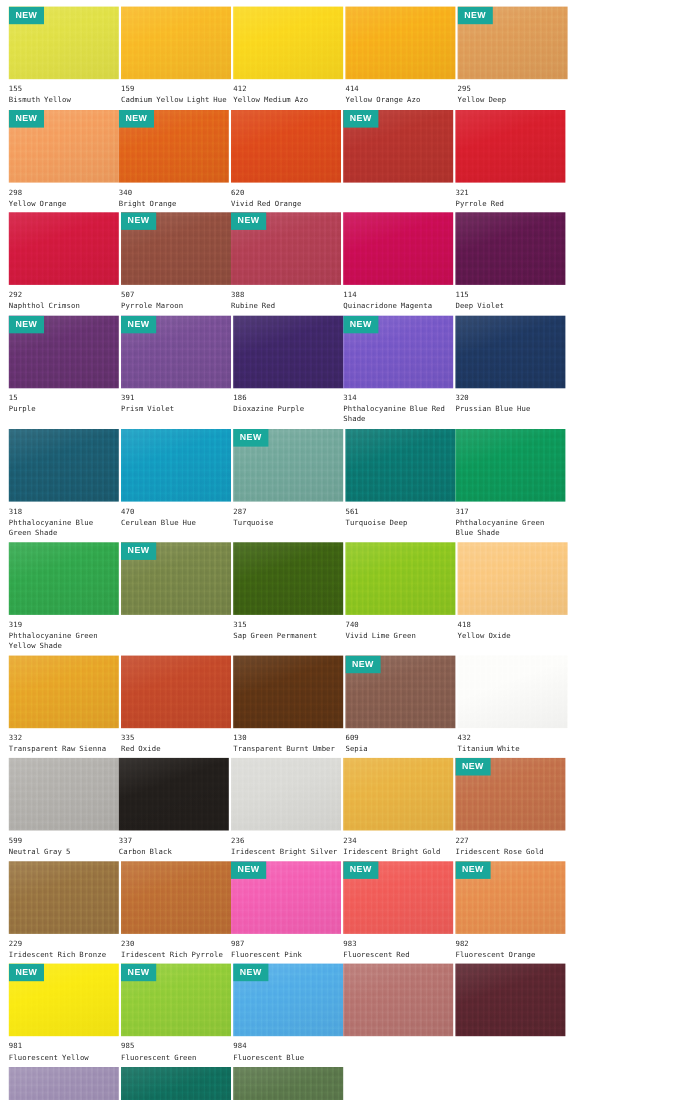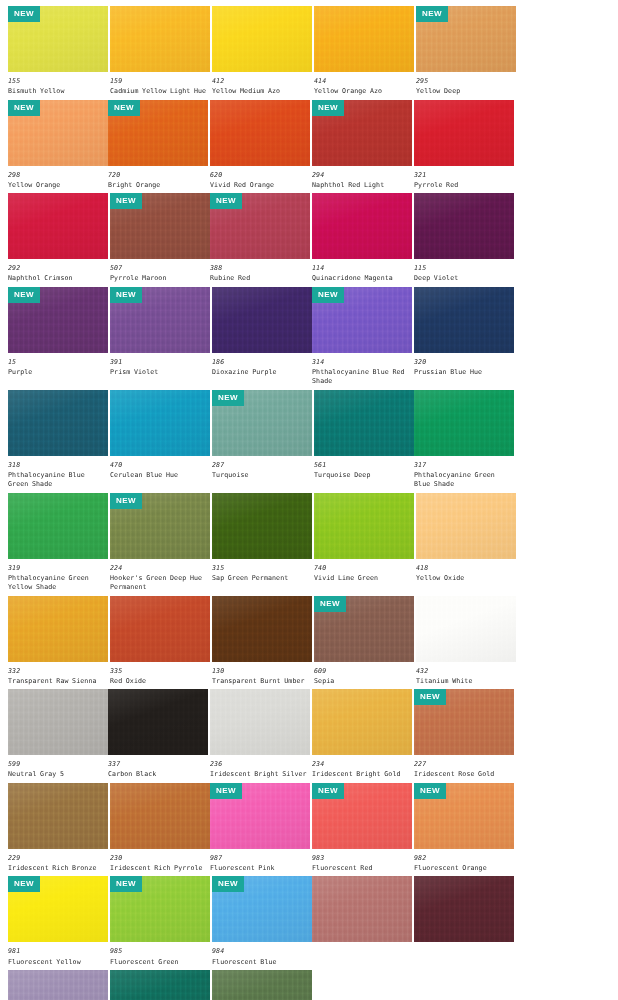--- a/index.html
+++ b/index.html
@@ -70,21 +70,20 @@
   }
   .swatch-meta {
     padding-top: 5px;
     padding-bottom: 3px;
   }
   .swatch-code {
     font-size: 6.6px;
     color: #2b2b2b;
     line-height: 1.25;
     letter-spacing: 0.1px;
-    font-style: italic;
   }
   .swatch-name {
     font-size: 6.6px;
     color: #2b2b2b;
     line-height: 1.42;
     letter-spacing: 0.1px;
     margin-top: 2px;
     min-height: 9px;
     word-spacing: -0.5px;
   }
@@ -156,44 +155,40 @@
         <div class="swatch-name">Yellow Orange</div>
       </div>
     </div>
     <div class="swatch-cell">
       <div class="swatch-chip" style="background: rgb(226, 102, 27);">
         <div class="texture"></div>
         <div class="sheen"></div>
         <span class="new-badge" style="background: rgb(26, 167, 154);">NEW</span>
       </div>
       <div class="swatch-meta">
-        <div class="swatch-code">720</div>
+        <div class="swatch-code">340</div>
         <div class="swatch-name">Bright Orange</div>
       </div>
     </div>
     <div class="swatch-cell">
       <div class="swatch-chip" style="background: rgb(223, 76, 28);">
         <div class="texture"></div>
         <div class="sheen"></div>
       </div>
       <div class="swatch-meta">
         <div class="swatch-code">620</div>
         <div class="swatch-name">Vivid Red Orange</div>
       </div>
     </div>
     <div class="swatch-cell">
       <div class="swatch-chip" style="background: rgb(184, 53, 47);">
         <div class="texture"></div>
         <div class="sheen"></div>
         <span class="new-badge" style="background: rgb(26, 167, 154);">NEW</span>
       </div>
-      <div class="swatch-meta">
-        <div class="swatch-code">294</div>
-        <div class="swatch-name">Naphthol Red Light</div>
-      </div>
     </div>
     <div class="swatch-cell">
       <div class="swatch-chip" style="background: rgb(217, 31, 46);">
         <div class="texture"></div>
         <div class="sheen"></div>
       </div>
       <div class="swatch-meta">
         <div class="swatch-code">321</div>
         <div class="swatch-name">Pyrrole Red</div>
       </div>
@@ -362,24 +357,20 @@
       <div class="swatch-meta">
         <div class="swatch-code">319</div>
         <div class="swatch-name">Phthalocyanine Green Yellow Shade</div>
       </div>
     </div>
     <div class="swatch-cell">
       <div class="swatch-chip" style="background: rgb(124, 138, 75);">
         <div class="texture"></div>
         <div class="sheen"></div>
         <span class="new-badge" style="background: rgb(26, 167, 154);">NEW</span>
-      </div>
-      <div class="swatch-meta">
-        <div class="swatch-code">224</div>
-        <div class="swatch-name">Hooker's Green Deep Hue Permanent</div>
       </div>
     </div>
     <div class="swatch-cell">
       <div class="swatch-chip" style="background: rgb(63, 100, 19);">
         <div class="texture"></div>
         <div class="sheen"></div>
       </div>
       <div class="swatch-meta">
         <div class="swatch-code">315</div>
         <div class="swatch-name">Sap Green Permanent</div>

